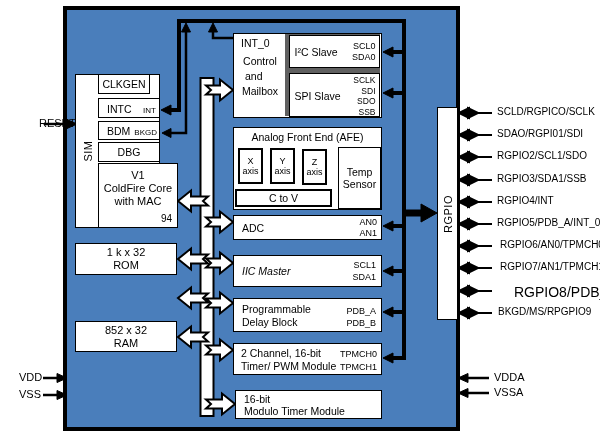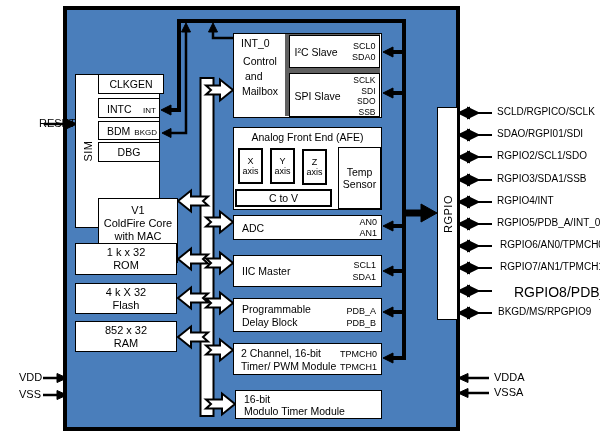--- a/index.html
+++ b/index.html
@@ -153,48 +153,44 @@
       <polygon points="208,293.5 191,293.5 191,287.5 178,298 191,308.5 191,302.5 208,302.5 203,298"></polygon>
       <polygon points="208,332.5 191,332.5 191,326.5 178,337 191,347.5 191,341.5 208,341.5 203,337"></polygon>
     </g>
   </svg>
 
   <div class="box" style="left:75px;top:74px;width:85px;height:154px;">
     <div class="vwrap" style="width:23px;">
       <span>SIM</span>
     </div>
   </div>
-  <div class="box col-center f10" style="left:98px;top:74px;width:66px;height:20px;">
+  <div class="box col-center f10" style="left:98px;top:74px;width:52px;height:20px;">
     <span>CLKGEN</span>
   </div>
   <div class="box" style="left:98px;top:98px;width:62px;height:20px;">
     <span class="lbl f10" style="left:8px;top:4px;">INTC</span>
     <span class="lbl" style="right:3px;bottom:2px;font-size:8px;">INT</span>
   </div>
   <div class="box" style="left:98px;top:121px;width:62px;height:19px;">
     <span class="lbl f10" style="left:8px;top:3px;">BDM</span>
     <span class="lbl" style="right:2px;bottom:2px;font-size:8px;">BKGD</span>
   </div>
   <div class="box col-center f10" style="left:98px;top:142px;width:62px;height:20px;">
     <span>DBG</span>
   </div>
-  <div class="box" style="left:98px;top:163px;width:80px;height:65px;margin-top:35px;">
+  <div class="box" style="left:98px;top:163px;width:80px;height:65px;">
     <div class="ctr lbl f11" style="top:5px;">V1</div>
     <div class="ctr lbl f11" style="top:18px;">ColdFire Core</div>
     <div class="ctr lbl f11" style="top:31px;">with MAC</div>
     <span class="lbl" style="right:5px;bottom:3px;font-size:10px;">94</span>
   </div>
 
   <div class="box col-center f11" style="left:75px;top:243px;width:102px;height:32px;">
     <span>1 k x 32</span>
     <span>ROM</span>
-  </div>
-  <div class="box col-center f11" style="left:75px;top:283px;width:102px;height:31px;">
-    <span>4 k X 32</span>
-    <span>Flash</span>
   </div>
   <div class="box col-center f11" style="left:75px;top:321px;width:102px;height:31px;">
     <span>852 x 32</span>
     <span>RAM</span>
   </div>
 
   <div class="box" style="left:233px;top:33px;width:149px;height:85px;">
     <div class="gray-div" style="left:51px;top:0;width:95px;height:82px;"></div>
     <span class="lbl f10" style="left:7px;top:3px;">INT_0</span>
     <div class="lbl f10 " style="left:0;top:21px;width:52px;text-align:center;">Control</div>
@@ -237,21 +233,21 @@
     </div>
   </div>
 
   <div class="box" style="left:233px;top:215px;width:149px;height:25px;">
     <span class="lbl f10" style="left:8px;top:6px;">ADC</span>
     <div class="pin-right f9" style="right:4px;top:1px;width:40px;">AN0</div>
     <div class="pin-right f9" style="right:4px;top:12px;width:40px;">AN1</div>
   </div>
 
   <div class="box" style="left:233px;top:255px;width:149px;height:32px;">
-    <span class="lbl f10" style="left:8px;top:9px;">IIC Master</span>
+    <span class="lbl f10" style="left:8px;top:9px;font-style:italic;">IIC Master</span>
     <div class="pin-right f9" style="right:5px;top:4px;width:40px;">SCL1</div>
     <div class="pin-right f9" style="right:5px;top:16px;width:40px;">SDA1</div>
   </div>
 
   <div class="box" style="left:233px;top:298px;width:149px;height:34px;">
     <span class="lbl f10" style="left:8px;top:4px;">Programmable</span>
     <span class="lbl f10" style="left:8px;top:17px;">Delay Block</span>
     <div class="pin-right f9" style="right:5px;top:7px;width:44px;">PDB_A</div>
     <div class="pin-right f9" style="right:5px;top:19px;width:44px;">PDB_B</div>
   </div>

